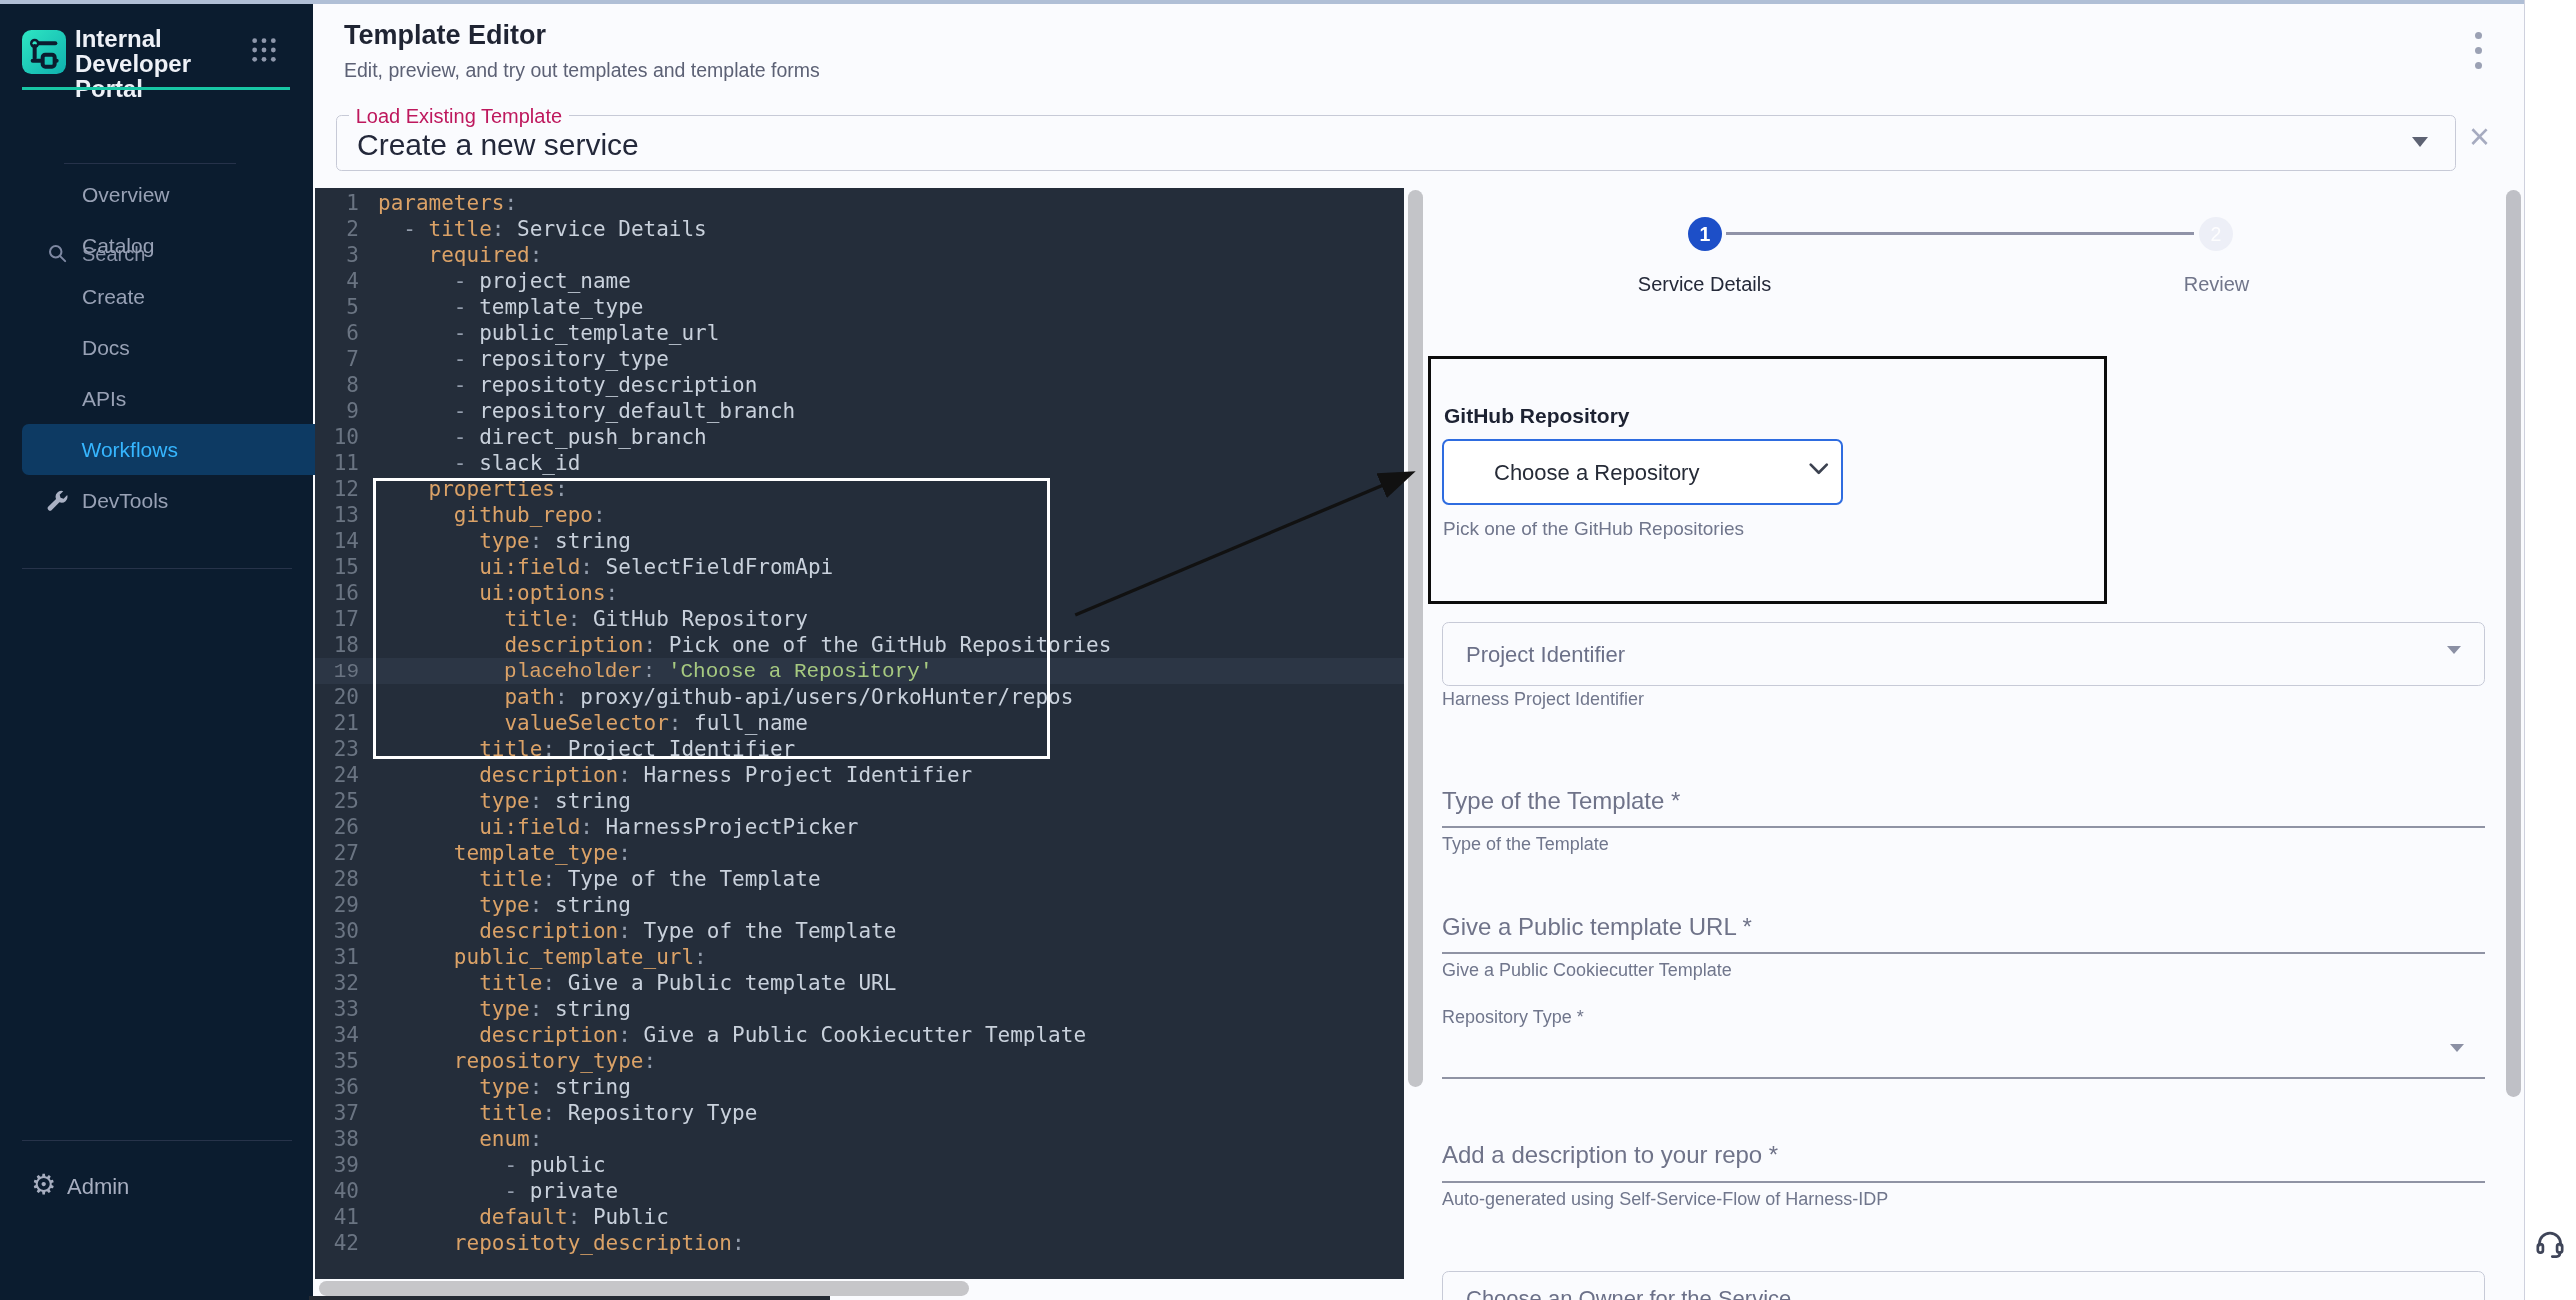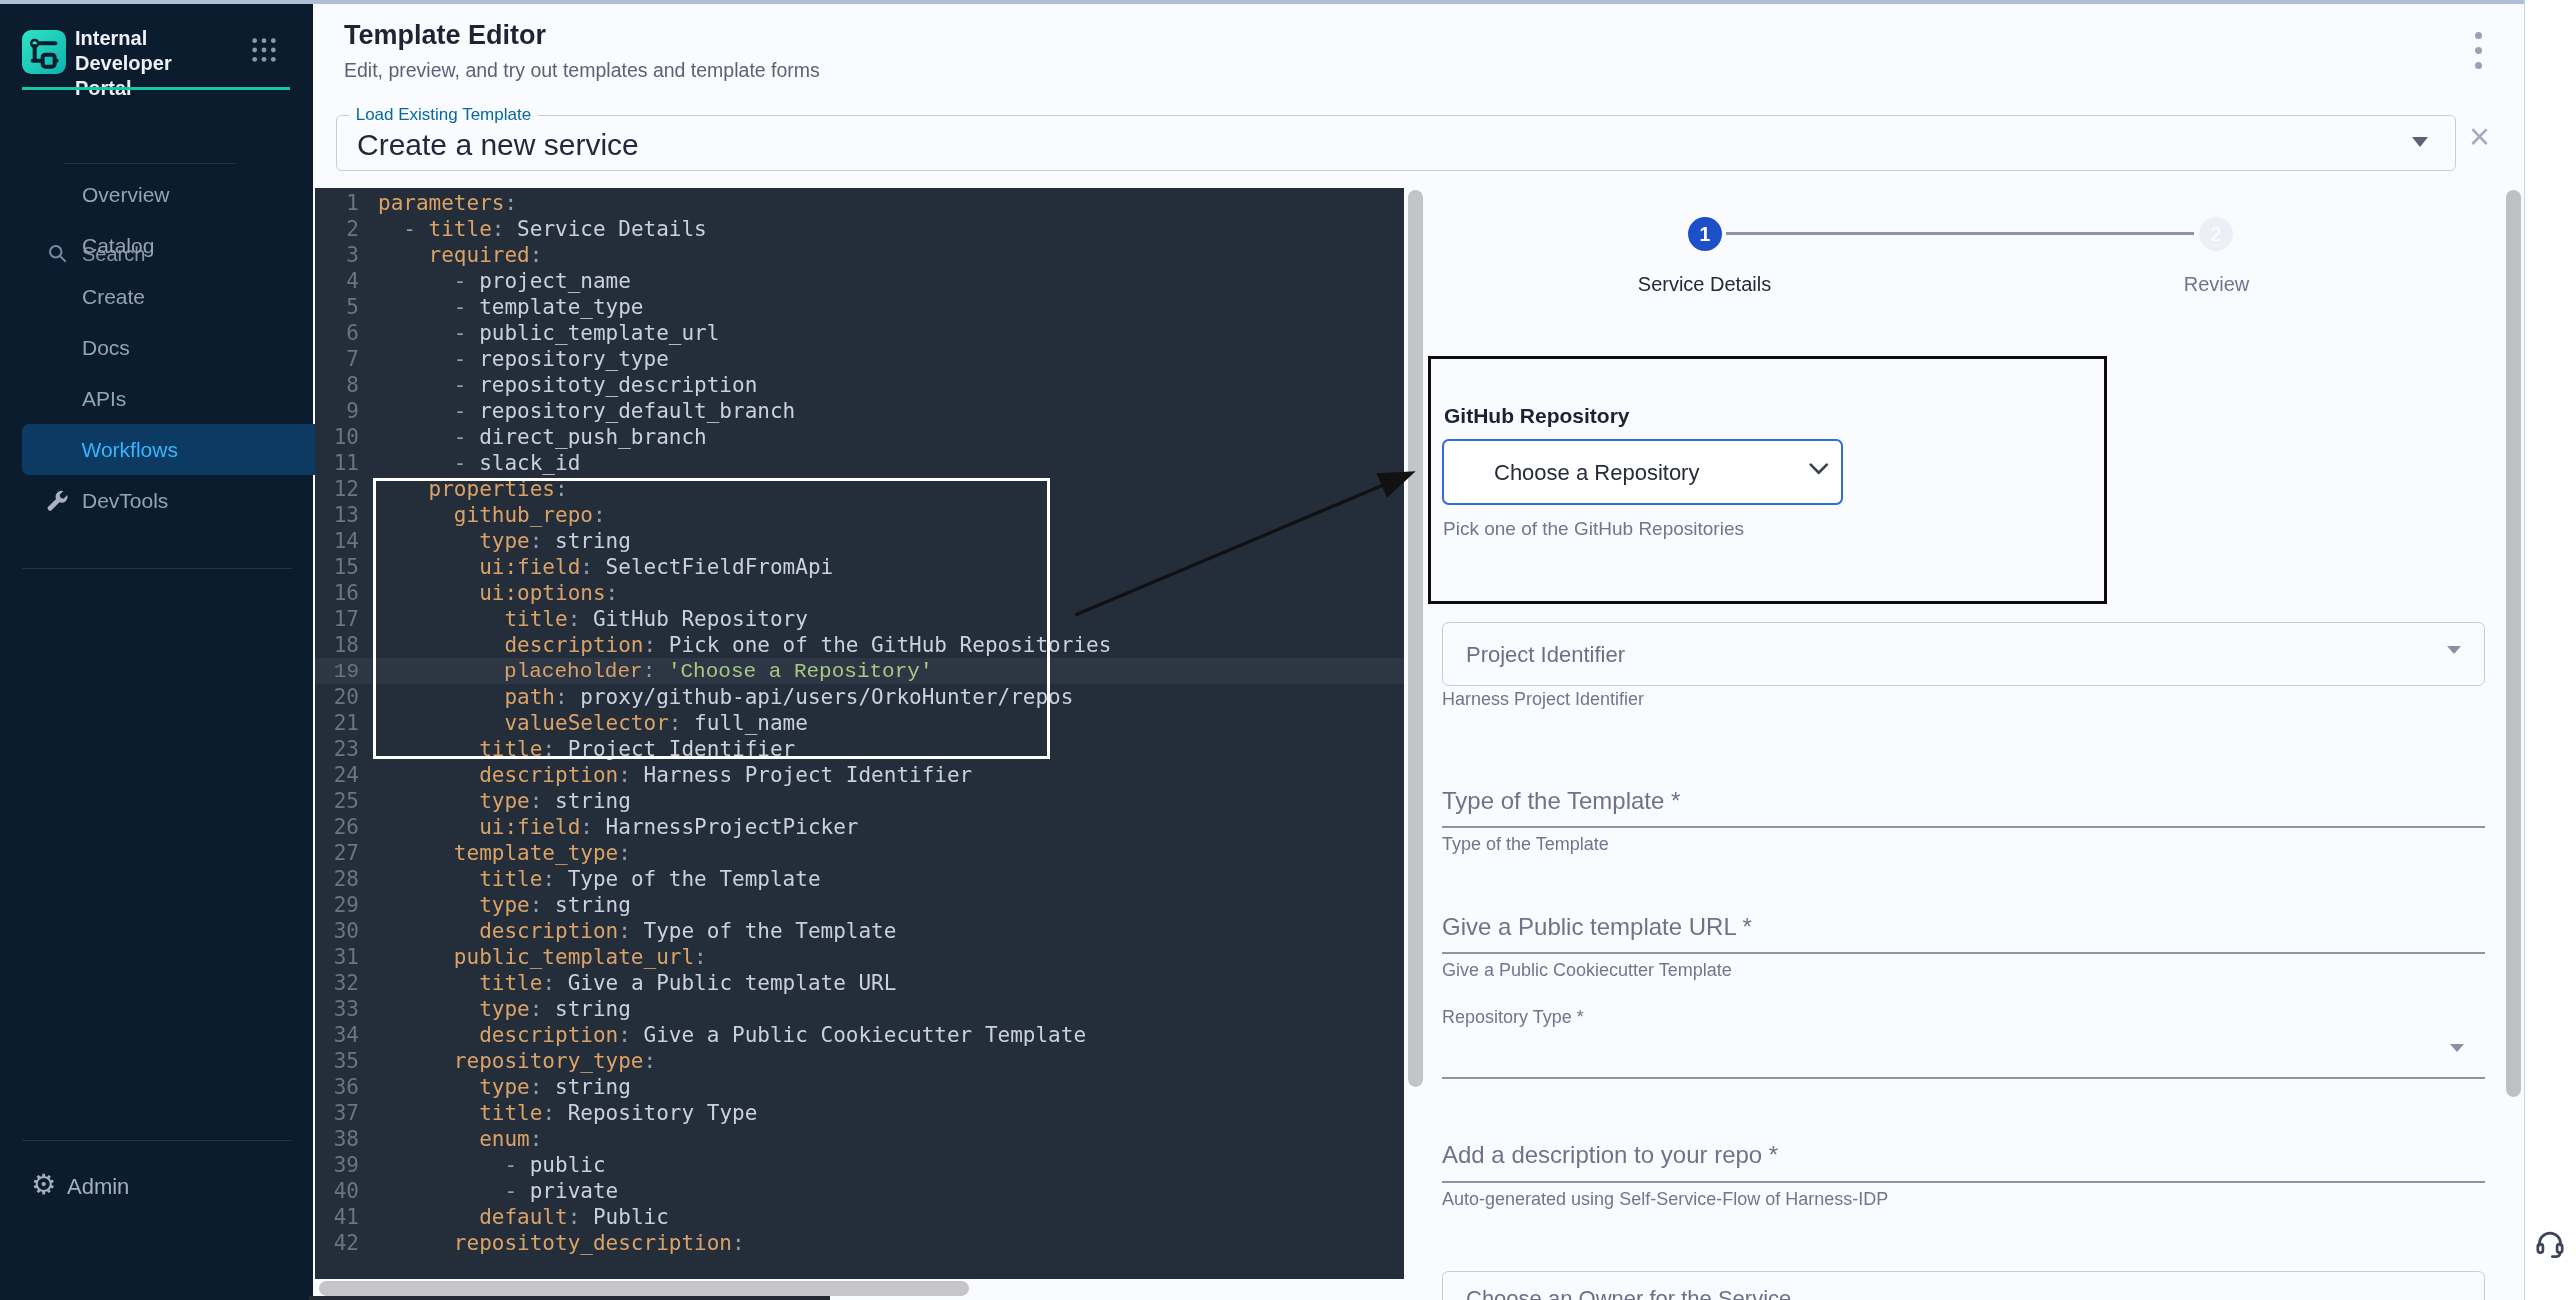--- a/index.html
+++ b/index.html
@@ -8,21 +8,21 @@
   #app{position:absolute;inset:0;}
   .abs{position:absolute;}
 
   
   .top-strip{left:0;top:0;width:2576px;height:4px;background:#b0bfd6;}
 
   
   .sidebar{left:0;top:4px;width:313px;height:1297px;background:#0b1c2f;}
   .logo-box{left:21.5px;top:25.5px;width:44px;height:44px;border-radius:9.4px;
             background:linear-gradient(135deg,#2ee6c3,#0fb0ae);}
-  .logo-title{left:75px;top:21.5px;width:168px;color:#eef1f7;font-size:20px;
+  .logo-title{left:75px;top:21.5px;width:168px;color:#eef1f7;font-size:24px;
               font-weight:bold;line-height:25px;}
   .grid-icon{left:250px;top:32px;width:28px;height:28px;}
   .teal-rule{left:21.5px;top:83px;width:268px;height:2.7px;background:#18c6a5;}
   .search-row{left:0;top:118px;width:278px;height:29.5px;}
   .search-icon{left:47px;top:121px;width:21.5px;height:21.5px;}
   .search-label{left:82px;top:121px;font-size:20px;color:#8b94a9;}
   .search-divider{left:64px;top:159px;width:172px;height:1.3px;background:#26324a;}
   .nav{left:0;top:165px;width:357px;}
   .nav-item{height:51px;display:flex;align-items:center;padding-left:82px;
             font-size:21px;color:#98a1b5;position:relative;}
@@ -40,21 +40,21 @@
 
   
   .page-title{left:344px;top:20px;font-size:27px;font-weight:bold;color:#1f2433;}
   .page-subtitle{left:344px;top:59px;font-size:19.5px;color:#5c6175;}
   .kebab{left:2475px;top:32px;width:9.4px;display:flex;flex-direction:column;gap:7.4px;}
   .kebab i{width:7.4px;height:7.4px;border-radius:50%;background:#9ba1b4;}
 
   
   .loader-box{left:336px;top:115px;width:2118px;height:54px;border:1.3px solid #c7cad7;
               border-radius:5.4px;}
-  .loader-label{left:349px;top:105px;font-size:17px;color:#0369a1;background:#fafbfe;
+  .loader-label{left:349px;top:105px;font-size:20px;color:#be185d;background:#fafbfe;
                 padding:0 6.7px;}
   .loader-value{left:357px;top:128px;font-size:30px;color:#23283a;}
   .loader-caret{left:2412px;top:137px;width:0;height:0;border-left:8px solid transparent;
                 border-right:8px solid transparent;border-top:10px solid #5d6273;}
   .loader-close{left:2469px;top:119px;font-size:36px;color:#a6abc0;line-height:36px;}
 
   
   .editor{left:315px;top:188px;width:1089px;height:1091px;background:#242d3a;
           overflow:hidden;padding-top:2px;box-sizing:border-box;}
   .code-line{display:flex;height:26px;align-items:center;

